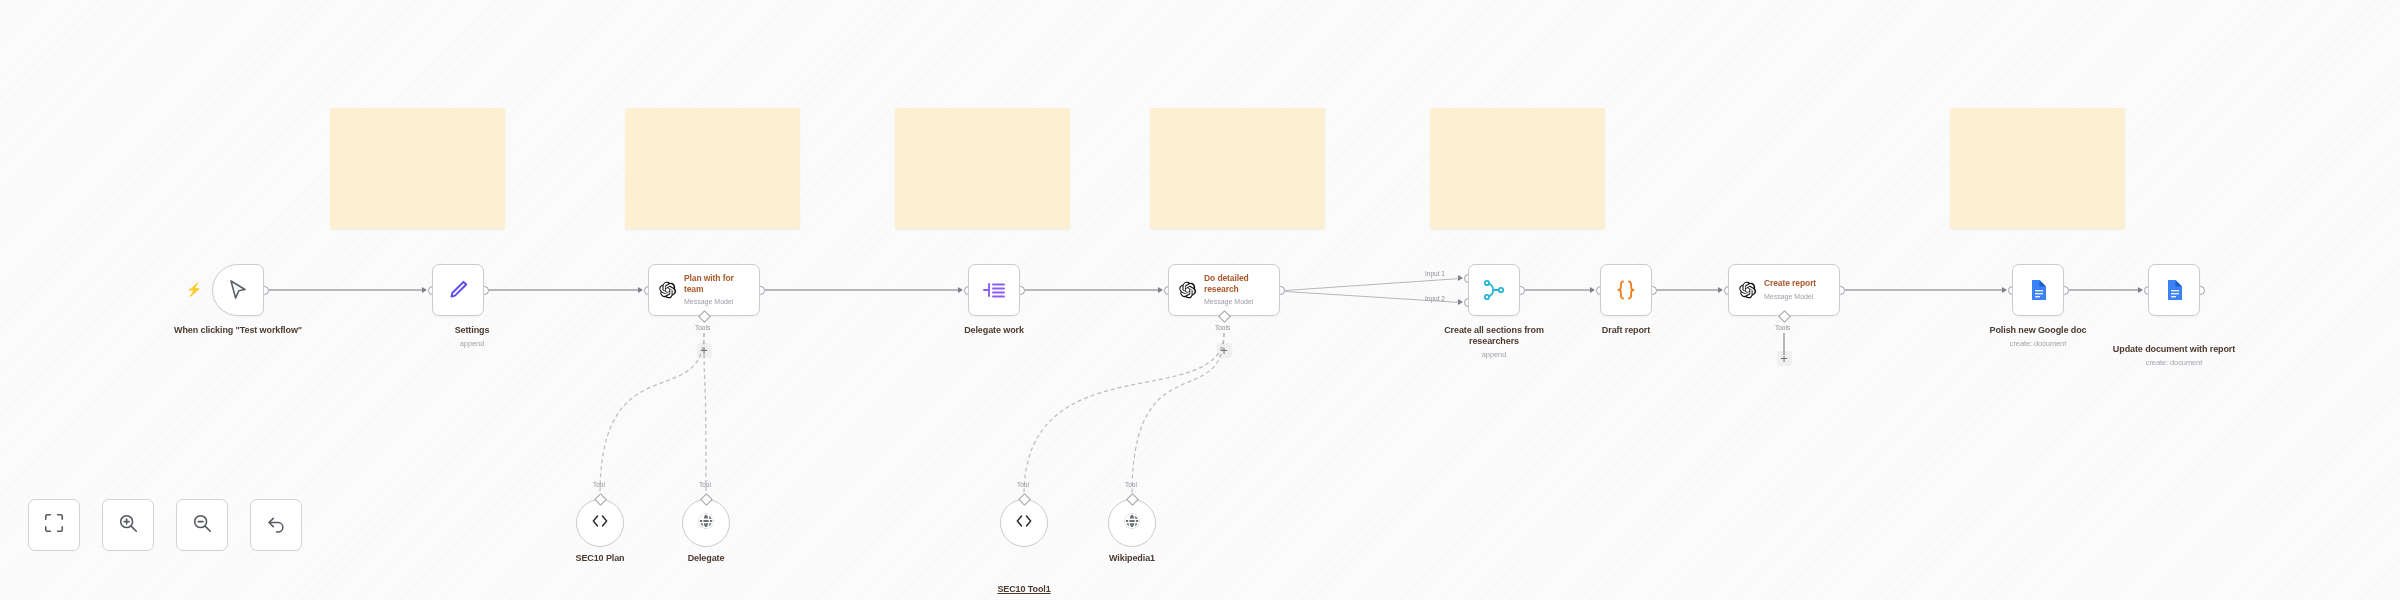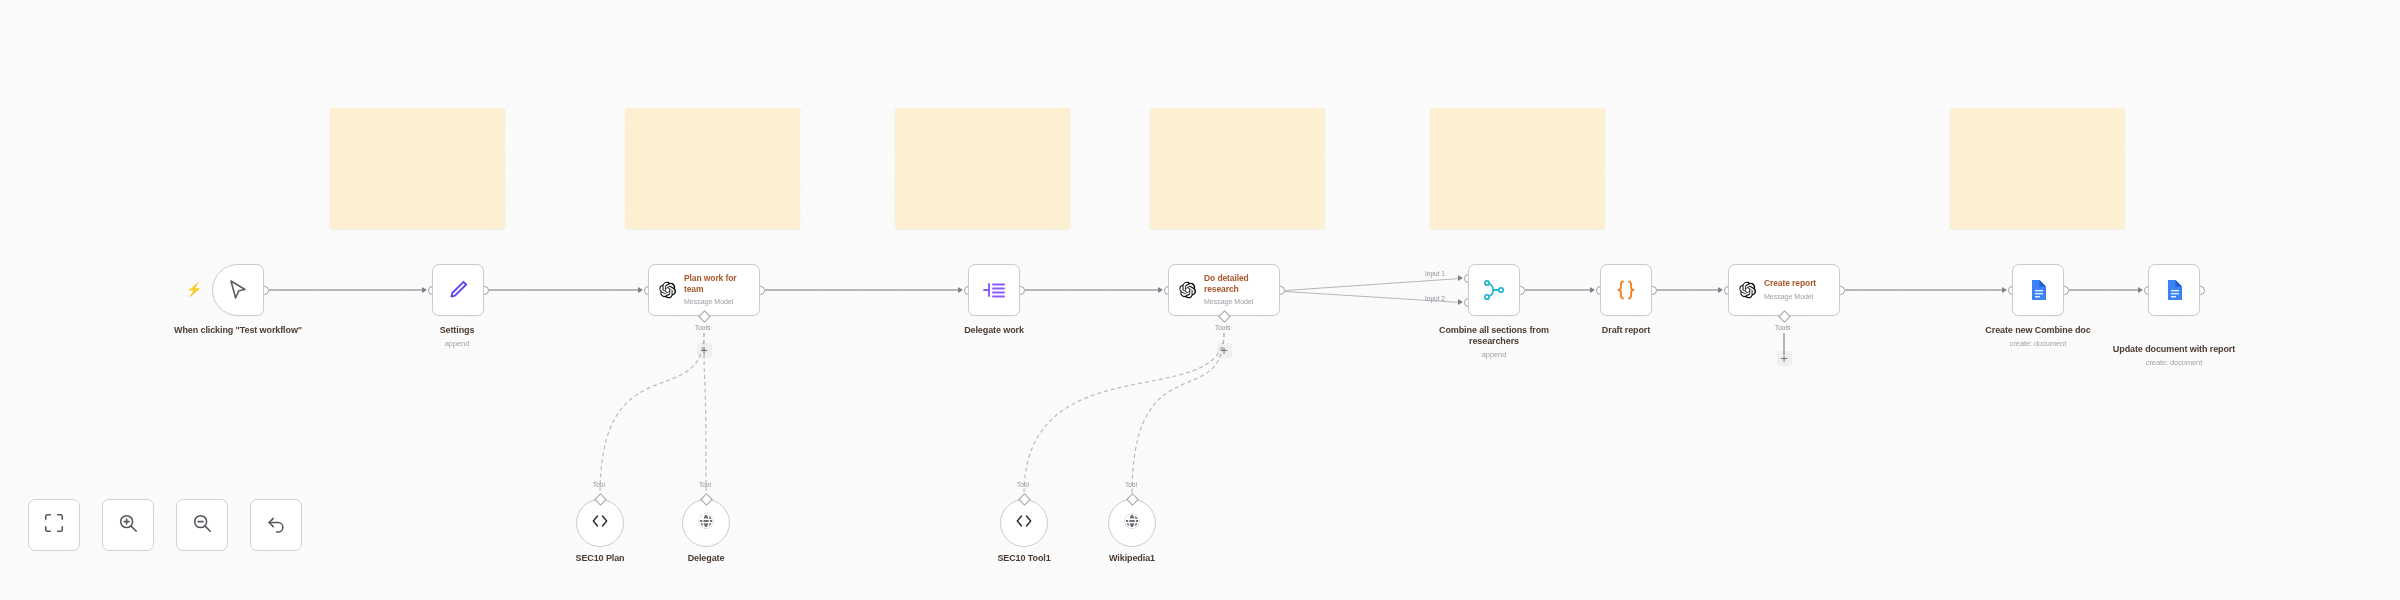--- a/index.html
+++ b/index.html
@@ -260,30 +260,30 @@
       <div class="caption" style="width: 150px; left: 163px; top: 325px;"><span>When clicking "Test workflow"</span></div>
       <div class="node sq" style="left: 432px; top: 264px;">
         <div class="node-inner">
           <span class="node-icon">
             <svg width="24" height="24" viewBox="0 0 24 24" fill="none" stroke="#5b46e8" stroke-width="1.8" stroke-linejoin="round">
               <path d="M17.5 3.8l2.7 2.7L9 17.7l-3.6.9.9-3.6z"></path>
             </svg>
           </span>
         </div>
       </div>
-      <div class="caption" style="width: 150px; left: 382px; top: 325px;"><span>Settings</span><span class="sub">append</span></div>
+      <div class="caption" style="width: 150px; left: 397px; top: 325px;"><span>Settings</span><span class="sub">append</span></div>
       <div class="node wide" style="left: 648px; top: 264px;">
         <div class="node-inner">
           <span class="node-icon">
             <svg width="20" height="20" viewBox="0 0 24 24" fill="#0e0e0e">
               <path d="M21.6 10.1a5 5 0 0 0-.43-4.1 5.06 5.06 0 0 0-5.45-2.43A5 5 0 0 0 12 2a5.06 5.06 0 0 0-4.83 3.5A5 5 0 0 0 3.6 7.93a5.06 5.06 0 0 0 .62 5.93 5 5 0 0 0 .43 4.11 5.06 5.06 0 0 0 5.45 2.43A5 5 0 0 0 13.8 22a5.06 5.06 0 0 0 4.83-3.51 5 5 0 0 0 3.34-2.42 5.06 5.06 0 0 0-.37-5.97zM13.8 20.5a3.75 3.75 0 0 1-2.4-.87l.12-.07 3.99-2.3a.65.65 0 0 0 .33-.57v-5.63l1.69.98a.06.06 0 0 1 .03.05v4.66a3.77 3.77 0 0 1-3.76 3.75zM5.7 17.06a3.74 3.74 0 0 1-.45-2.52l.12.07 4 2.3a.65.65 0 0 0 .65 0l4.87-2.81v1.95a.06.06 0 0 1-.02.05l-4.04 2.33a3.77 3.77 0 0 1-5.13-1.37zM4.64 8.68a3.74 3.74 0 0 1 1.96-1.65v4.74a.64.64 0 0 0 .32.56l4.85 2.8-1.69.97a.06.06 0 0 1-.06 0L5.98 13.74a3.77 3.77 0 0 1-1.34-5.06zM18.3 11.86l-4.87-2.83 1.69-.97a.06.06 0 0 1 .06 0l4.04 2.33a3.76 3.76 0 0 1-.58 6.78v-4.74a.65.65 0 0 0-.34-.57zM19.98 9.4l-.12-.08-3.99-2.32a.65.65 0 0 0-.66 0l-4.86 2.81V7.86a.06.06 0 0 1 .02-.05l4.04-2.33a3.76 3.76 0 0 1 5.58 3.9zM9.53 12.79l-1.69-.97a.06.06 0 0 1-.03-.05V7.12a3.76 3.76 0 0 1 6.17-2.89l-.12.07-3.99 2.3a.65.65 0 0 0-.33.57zm.92-1.98l2.17-1.25 2.17 1.25v2.5l-2.17 1.25-2.17-1.25z"></path>
             </svg>
           </span>
           <span class="node-texts">
-          <span class="node-inline-title">Plan work for team</span>
+          <span class="node-inline-title">Plan with for team</span>
           <span class="node-inline-sub">Message Model</span>
         </span>
         </div>
       </div>
       <div class="node sq" style="left: 968px; top: 264px;">
         <div class="node-inner">
           <span class="node-icon">
             <svg width="24" height="24" viewBox="0 0 24 24" fill="none" stroke="#8b5cf6" stroke-width="1.9" stroke-linecap="round">
               <path d="M2 12h5"></path>
               <path d="M7 6v12"></path>
@@ -316,21 +316,21 @@
               <circle cx="5" cy="5" r="2.2"></circle>
               <circle cx="5" cy="19" r="2.2"></circle>
               <circle cx="19" cy="12" r="2.2"></circle>
               <path d="M7.2 5.8c2.6 1.3 4 2.9 4 6.2"></path>
               <path d="M7.2 18.2c2.6-1.3 4-2.9 4-6.2"></path>
               <path d="M11.2 12h5.6"></path>
             </svg>
           </span>
         </div>
       </div>
-      <div class="caption" style="width: 150px; left: 1419px; top: 325px;"><span>Combine all sections from researchers</span><span class="sub">append</span></div>
+      <div class="caption" style="width: 150px; left: 1419px; top: 325px;"><span>Create all sections from researchers</span><span class="sub">append</span></div>
       <div class="node sq" style="left: 1600px; top: 264px;">
         <div class="node-inner">
           <span class="node-icon">
             <svg width="24" height="24" viewBox="0 0 24 24" fill="none" stroke="#f08022" stroke-width="1.9" stroke-linecap="round" stroke-linejoin="round">
               <path d="M9 3.5C6.6 3.5 6.9 7 6.9 8.8c0 1.9-.9 3.2-2.4 3.2 1.5 0 2.4 1.3 2.4 3.2 0 1.8-.3 5.3 2.1 5.3"></path>
               <path d="M15 3.5c2.4 0 2.1 3.5 2.1 5.3 0 1.9.9 3.2 2.4 3.2-1.5 0-2.4 1.3-2.4 3.2 0 1.8.3 5.3-2.1 5.3"></path>
             </svg>
           </span>
         </div>
       </div>
@@ -354,21 +354,21 @@
             <svg width="24" height="24" viewBox="0 0 24 24">
               <path d="M6 2h7.5L20 8.5V22H6z" fill="#3b82f6"></path>
               <path d="M13.5 2L20 8.5h-6.5z" fill="#1e5fd0"></path>
               <rect x="9" y="12" width="8" height="1.4" fill="#e8f0fe"></rect>
               <rect x="9" y="15" width="8" height="1.4" fill="#e8f0fe"></rect>
               <rect x="9" y="18" width="5" height="1.4" fill="#e8f0fe"></rect>
             </svg>
           </span>
         </div>
       </div>
-      <div class="caption" style="width: 150px; left: 1963px; top: 325px;"><span>Create new Combine doc</span><span class="sub">create: document</span></div>
+      <div class="caption" style="width: 150px; left: 1963px; top: 325px;"><span>Polish new Google doc</span><span class="sub">create: document</span></div>
       <div class="node sq" style="left: 2148px; top: 264px;">
         <div class="node-inner">
           <span class="node-icon">
             <svg width="24" height="24" viewBox="0 0 24 24">
               <path d="M6 2h7.5L20 8.5V22H6z" fill="#3b82f6"></path>
               <path d="M13.5 2L20 8.5h-6.5z" fill="#1e5fd0"></path>
               <rect x="9" y="12" width="8" height="1.4" fill="#e8f0fe"></rect>
               <rect x="9" y="15" width="8" height="1.4" fill="#e8f0fe"></rect>
               <rect x="9" y="18" width="5" height="1.4" fill="#e8f0fe"></rect>
             </svg>
@@ -416,21 +416,21 @@
       </svg>
       <div class="plus-btn" style="left: 1216.5px; top: 343px;">+</div>
       <div class="tool-node" style="left: 1000px; top: 499px;">
         <span><svg width="20" height="20" viewBox="0 0 24 24" fill="none" stroke="#2a2d31" stroke-width="1.8" stroke-linecap="round" stroke-linejoin="round">
             <path d="M9 6l-5 6 5 6"></path>
             <path d="M15 6l5 6-5 6"></path>
           </svg></span>
       </div>
       <div class="diamond" style="left: 1019.5px; top: 494.5px;"></div>
       <div class="edge-label" style="left: 1017px; top: 481px;">Tool</div>
-      <div class="tool-caption" style="width: 120px; left: 964px; top: 553px;">SEC10 Tool1</div>
+      <div class="tool-caption" style="width: 120px; left: 964px; top: 584px; text-decoration: underline;">SEC10 Tool1</div>
       <div class="tool-node" style="left: 1108px; top: 499px;">
         <span><svg width="18" height="18" viewBox="0 0 24 24">
             <circle cx="12" cy="12" r="10" fill="#6d7177"></circle>
             <path d="M12 2a10 10 0 0 0 0 20 10 10 0 0 0 0-20zm0 1.6c1.3 0 2.5 2.1 3.1 5.2H8.9C9.5 5.7 10.7 3.6 12 3.6zM7.4 9.2A16 16 0 0 1 8.4 5 8.5 8.5 0 0 0 4.5 9.2zm-.4 1.6a17 17 0 0 0 0 2.6H4a8.4 8.4 0 0 1 0-2.6zm1.6 0h7v2.6h-7zm8.6 0h3a8.4 8.4 0 0 1 0 2.6h-3a17 17 0 0 0 0-2.6zm-.6-1.6a16 16 0 0 0-1-4.2 8.5 8.5 0 0 1 3.9 4.2zM8.9 15h6.2c-.6 3.1-1.8 5.4-3.1 5.4S9.5 18.1 8.9 15zm-1.5 0a16 16 0 0 0 1 4.1A8.5 8.5 0 0 1 4.5 15zm9.2 0h2.9a8.5 8.5 0 0 1-3.9 4.1 16 16 0 0 0 1-4.1z" fill="#ffffff"></path>
           </svg></span>
       </div>
       <div class="diamond" style="left: 1127.5px; top: 494.5px;"></div>
       <div class="edge-label" style="left: 1125px; top: 481px;">Tool</div>
       <div class="tool-caption" style="width: 120px; left: 1072px; top: 553px;">Wikipedia1</div>
       <div class="diamond" style="left: 1779.5px; top: 311.5px;"></div>

